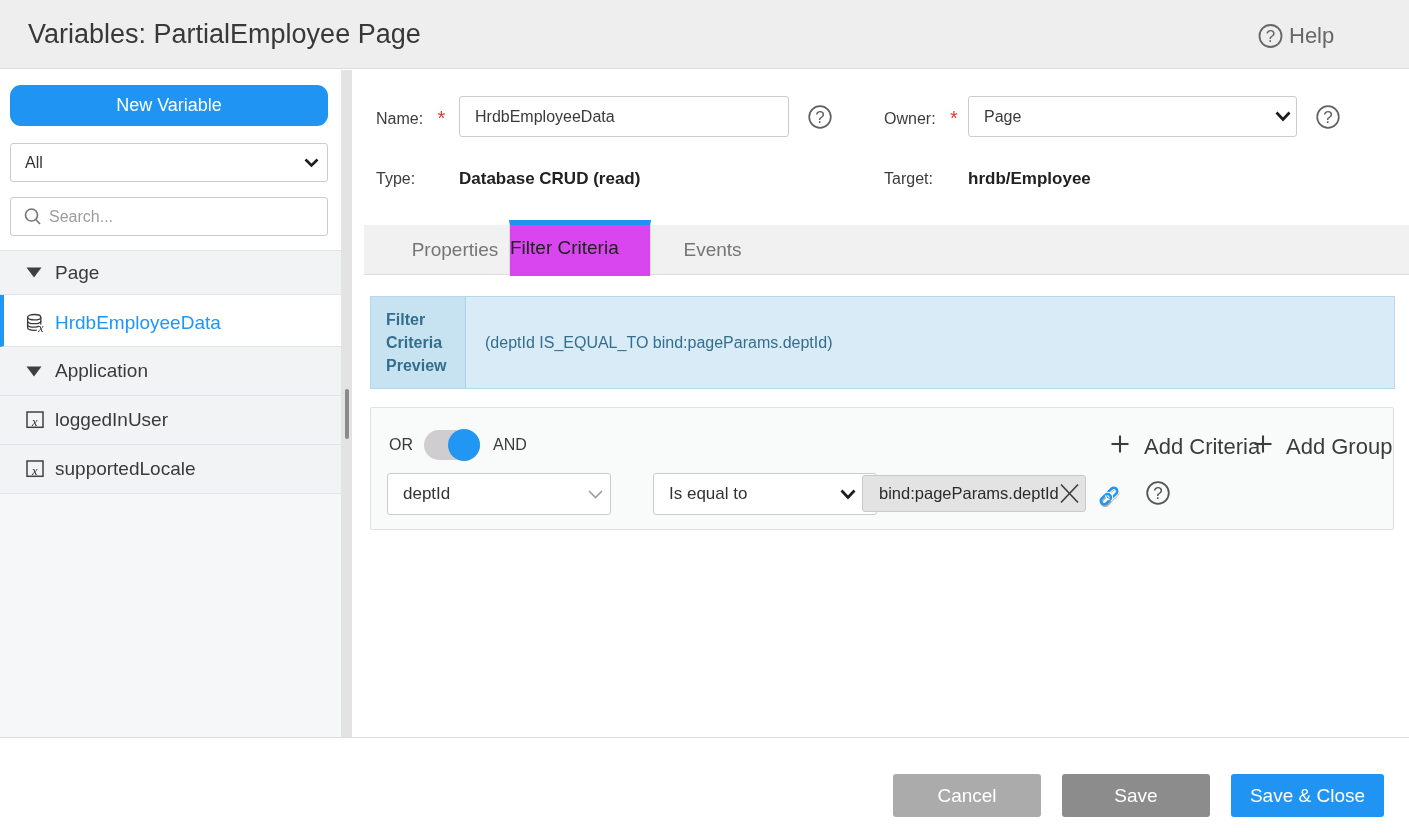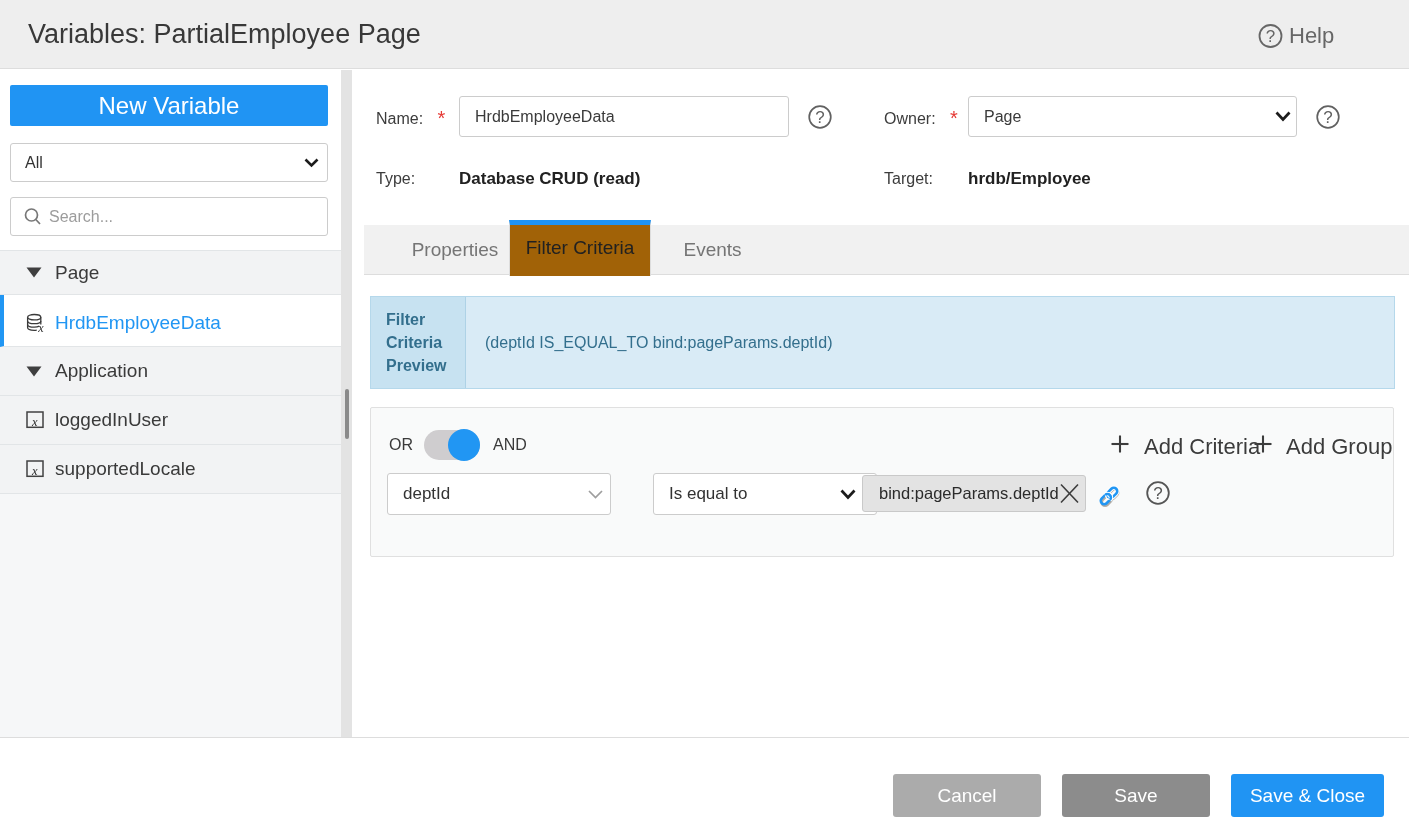--- a/index.html
+++ b/index.html
@@ -10,21 +10,21 @@
 #header { position:absolute; left:0; top:0; width:1409px; height:69px;
   background:#eeeeee; border-bottom:1px solid #dddddd; }
 #title { position:absolute; left:28px; top:19px; font-size:27px; color:#383838; }
 #help { position:absolute; left:1258px; top:23px; color:#666; font-size:22px; }
 
 
 #sidebar { position:absolute; left:0; top:70px; width:341px; height:667px; background:#fff; }
 #gutter { position:absolute; left:341px; top:70px; width:11px; height:667px; background:#e3e3e3; }
 #thumb { position:absolute; left:345px; top:389px; width:4px; height:50px; background:#8a8a8a; border-radius:2px; }
 .btn-new { position:absolute; left:10px; top:15px; width:318px; height:41px;
-  background:#2094f3; color:#fff; font-size:24px; border-radius:2px;
+  background:#2094f3; color:#fff; font-size:18px; border-radius:11px;
   display:flex; align-items:center; justify-content:center; }
 .sel-all { position:absolute; left:10px; top:73px; width:318px; height:39px;
   background:#fff; border:1px solid #ccc; border-radius:3px;
   display:flex; align-items:center; padding-left:14px; font-size:16px; color:#333; }
 .search { position:absolute; left:10px; top:127px; width:318px; height:39px;
   background:#fff; border:1px solid #ccc; border-radius:3px;
   display:flex; align-items:center; padding-left:13px; }
 .search span { color:#9c9c9c; font-size:16px; margin-left:7px; }
 .tree { position:absolute; left:0; top:180px; width:341px; }
 .trow { position:relative; width:341px; height:49px; border-bottom:1px solid #e2e5e7;
@@ -45,34 +45,34 @@
 .inp { position:absolute; background:#fff; border:1px solid #ccc; border-radius:3px;
   font-size:16px; color:#3a3a3a; display:flex; align-items:center; padding-left:15px; }
 .qicon { position:absolute; width:24px; height:24px; }
 
 
 #tabbar { position:absolute; left:12px; top:155px; width:1057px; height:50px;
   background:#f1f1f1; border-bottom:1px solid #ddd; }
 .tab { position:absolute; top:0; height:49px; line-height:49px; text-align:center;
   font-size:19px; color:#757575; }
 #tabactive { position:absolute; left:157px; top:150px; width:142px; height:56px;
-  background:#a16207; border-top:5px solid #1e93f4; border-left:1px solid #ddd; border-right:1px solid #ddd;
-  text-align:center; line-height:46px; font-size:19px; color:#212121; }
+  background:#d946ef; border-top:5px solid #1e93f4; border-left:1px solid #ddd; border-right:1px solid #ddd;
+  text-align:left; line-height:46px; font-size:19px; color:#212121; }
 
 
 #preview { position:absolute; left:18px; top:226px; width:1025px; height:93px;
   background:#d9ebf6; border:1px solid #b5d8eb; display:flex; }
 #prevlabel { width:95px; background:#c7e2f1; border-right:1px solid #aed2e6; flex:none;
   font-size:16px; font-weight:bold; color:#336f8d; line-height:23px;
   display:flex; align-items:center; padding-left:15px; }
 #prevtext { flex:1; display:flex; align-items:center; padding-left:19px;
   font-size:16px; color:#336f8d; }
 
 
-#panel { position:absolute; left:18px; top:337px; width:1024px; height:150px;
+#panel { position:absolute; left:18px; top:337px; width:1024px; height:123px;
   background:#f9fafa; border:1px solid #e0e0e0; border-radius:2px; }
 .ptext { position:absolute; font-size:16px; color:#3a3a3a; }
 #toggle { position:absolute; left:53px; top:22px; width:56px; height:30px;
   background:#cfcdcf; border-radius:15px; }
 #knob { position:absolute; right:0px; top:-1px; width:32px; height:32px;
   background:#2196f3; border-radius:50%; }
 .addtxt { position:absolute; font-size:22px; color:#3b3b3b; }
 .fld { position:absolute; top:65px; height:42px; background:#fff; border:1px solid #ccc;
   border-radius:3px; font-size:17px; color:#333; display:flex; align-items:center; padding-left:15px; }
 #chip { position:absolute; left:491px; top:67px; width:224px; height:37px;

